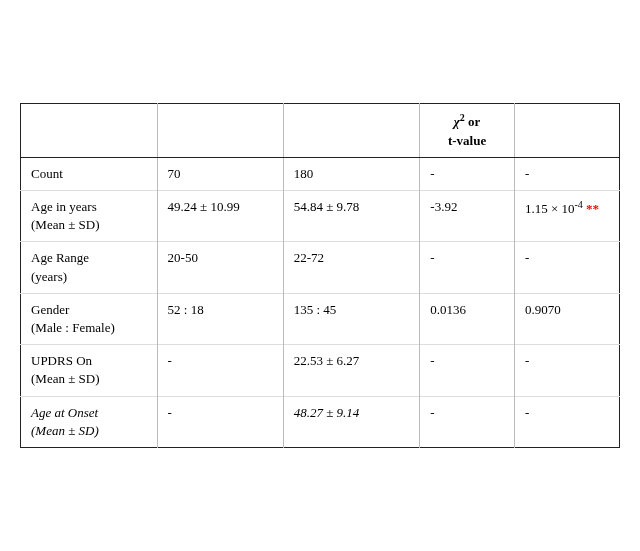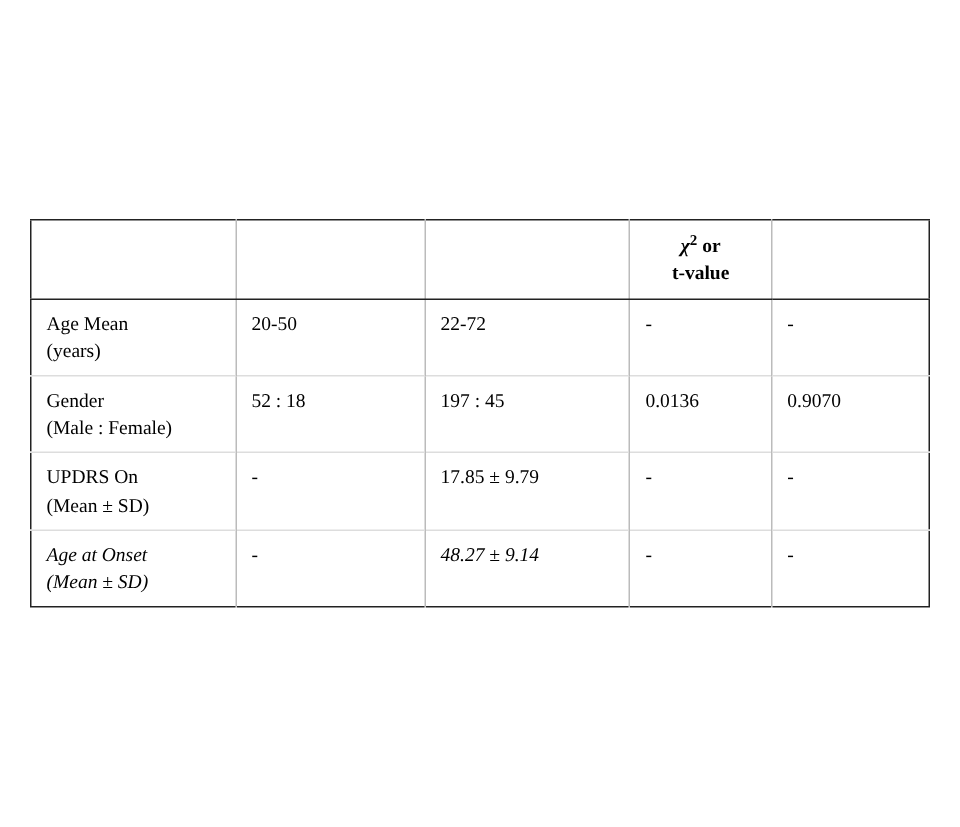--- a/index.html
+++ b/index.html
@@ -73,38 +73,52 @@
     <thead>
       <tr>
         <th style="width:130px;"></th>
         <th style="width:120px;"></th>
         <th style="width:130px;"></th>
         <th style="width:90px;"><span class="chi-symbol">χ</span><sup class="sup-text">2</sup> or<br>t-value</th>
         <th style="width:100px;"></th>
       </tr>
     </thead>
     <tbody id="table-body">
+    <tr>
+          <td>Count</td>
+          <td>70</td>
+          <td>180</td>
+          <td>-</td>
+          <td>-</td>
+        </tr>
         <tr>
-          <td><span>Age Mean</span><br><span>(years)</span></td>
+          <td><span>Age in years</span><br><span>(Mean ± SD)</span></td>
+          <td>49.24 ± 10.99</td>
+          <td>54.84 ± 9.78</td>
+          <td>-3.92</td>
+          <td><span>1.15 × 10<sup class="sup-text">-4</sup> <span class="red-star">**</span></span></td>
+        </tr>
+        <tr>
+          <td><span>Age Range</span><br><span>(years)</span></td>
           <td>20-50</td>
           <td>22-72</td>
           <td>-</td>
           <td>-</td>
         </tr>
         <tr>
           <td><span>Gender</span><br><span>(Male : Female)</span></td>
           <td>52 : 18</td>
-          <td>197 : 45</td>
+          <td>135 : 45</td>
           <td>0.0136</td>
           <td>0.9070</td>
         </tr>
         <tr>
           <td><span>UPDRS On</span><br><span>(Mean ± SD)</span></td>
           <td>-</td>
-          <td>17.85 ± 9.79</td>
+          <td>22.53 ± 6.27</td>
           <td>-</td>
           <td>-</td>
         </tr>
         <tr>
           <td><span>Age at Onset</span><br><span>(Mean ± SD)</span></td>
           <td>-</td>
           <td>48.27 ± 9.14</td>
           <td>-</td>
           <td>-</td>
         </tr>

